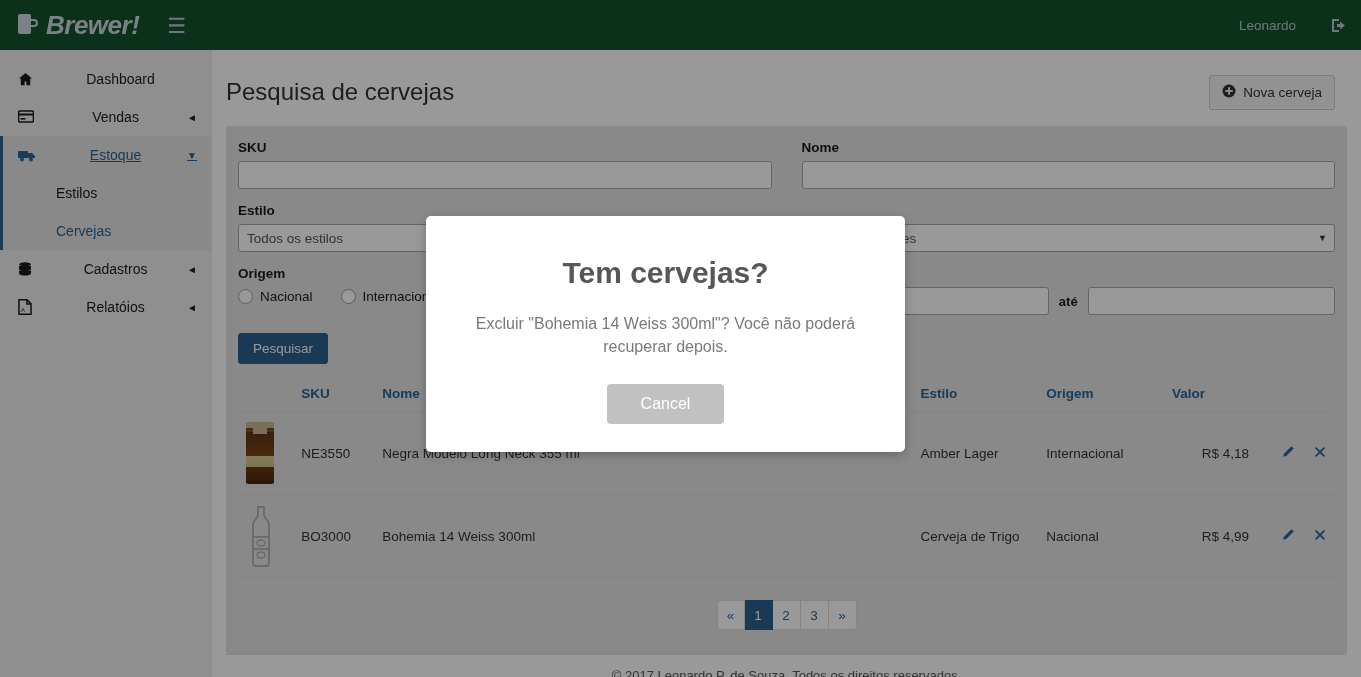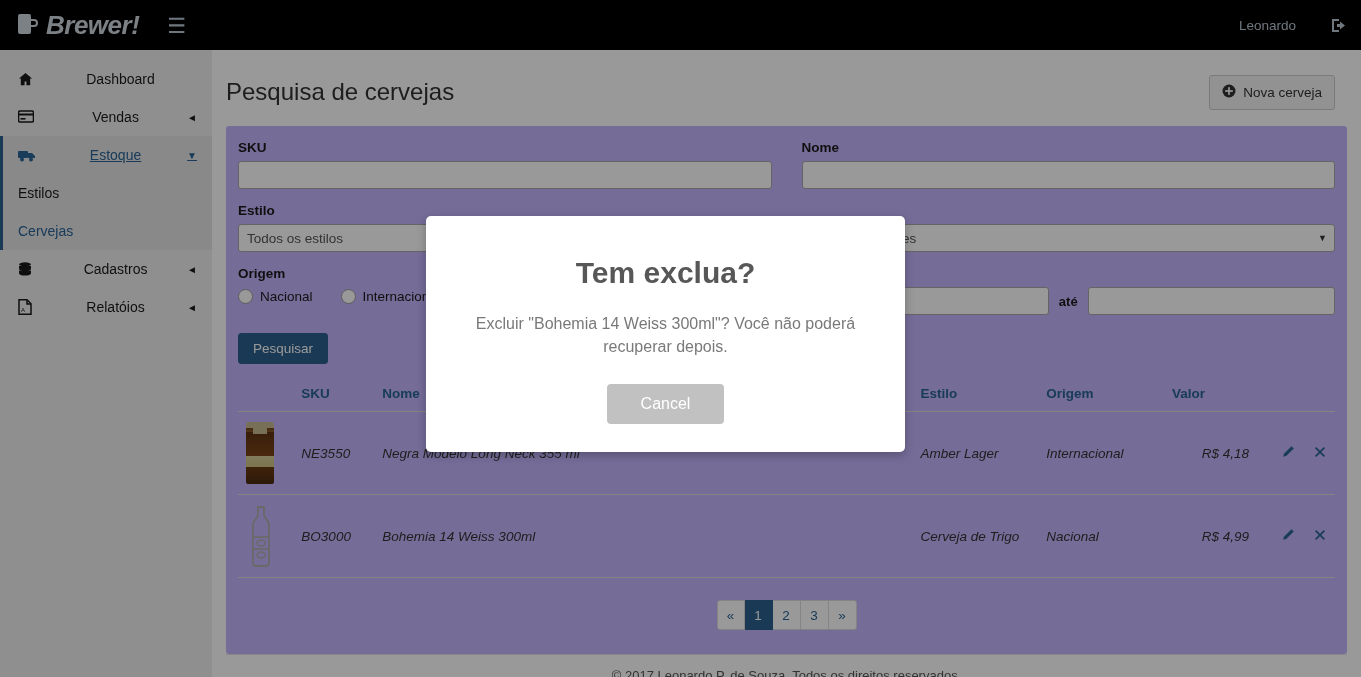--- a/index.html
+++ b/index.html
@@ -16,21 +16,21 @@
     position: absolute;
     inset: 0;
     width: 1361px;
     height: 677px;
   }
 
   
   .navbar {
     position: absolute; top: 0; left: 0;
     width: 1361px; height: 50px;
-    background: #000000;
+    background: #14532d;
     display: flex; align-items: center;
   }
   .brand {
     display: flex; align-items: center;
     margin-left: 14px;
     color: #cfd8e0;
     font-size: 26px;
     font-style: italic;
     font-weight: bold;
     letter-spacing: -0.5px;
@@ -98,21 +98,21 @@
   .submenu { background: #e4e4e4; position: relative; }
   .submenu::before {
     content: "";
     position: absolute; left: 0; top: 0;
     width: 3px; height: 100%;
     background: #2c5f8d;
   }
   .sub-item {
     display: flex; align-items: center;
     height: 38px;
-    padding-left: 18px;
+    padding-left: 56px;
     font-size: 14px;
     color: #1a1a1a;
     cursor: pointer;
   }
   .sub-item.current { color: #2a6496; }
 
   
   .content {
     position: absolute; top: 50px; left: 212px;
     width: 1149px; height: 627px;
@@ -138,21 +138,21 @@
     padding: 8px 12px;
     font-size: 13.5px;
     color: #333;
     display: flex; align-items: center;
     gap: 7px;
     cursor: pointer;
   }
 
   .panel {
     margin: 14px 14px 0 14px;
-    background: #c4b5fd;
+    background: #e5e5e5;
     border-radius: 3px;
     padding: 14px 12px 10px 12px;
   }
 
   .form-row { display: flex; gap: 30px; }
   .form-col { flex: 1; }
   .form-label {
     font-size: 13.5px;
     font-weight: bold;
     color: #1a1a1a;
@@ -227,21 +227,20 @@
     padding: 6px 8px 10px 8px;
     border-bottom: 1px solid #ddd;
     white-space: nowrap;
   }
   table.beer-table td {
     padding: 10px 8px;
     border-bottom: 1px solid #ddd;
     color: #333;
     vertical-align: middle;
     height: 72px;
-    font-style: italic;
   }
   th.col-thumb, td.col-thumb { width: 56px; }
   th.col-sku,  td.col-sku  { width: 82px; }
   th.col-nome, td.col-nome { width: 570px; }
   th.col-estilo, td.col-estilo { width: 130px; }
   th.col-origem, td.col-origem { width: 128px; }
   th.col-valor, td.col-valor { width: 96px; text-align: right; padding-right: 18px; }
   th.col-acts, td.col-acts { width: 78px; text-align: right; white-space: nowrap; }
   .act-icon {
     color: #2a6496;
@@ -607,18 +606,18 @@
 
     <div class="footer">
       <span>© 2017 Leonardo P. de Souza. Todos os direitos reservados.</span>
     </div>
   </div>
 </div>
 
 <div class="overlay"></div>
 
 <div class="modal">
-  <h2 class="modal-title">Tem exclua?</h2>
+  <h2 class="modal-title">Tem cervejas?</h2>
   <p class="modal-text">Excluir "Bohemia 14 Weiss 300ml"? Você não poderá recuperar depois.</p>
   <div class="modal-btns">
     <button class="btn-modal btn-cancel">Cancel</button>
   </div>
 </div>
 
 </body></html>

